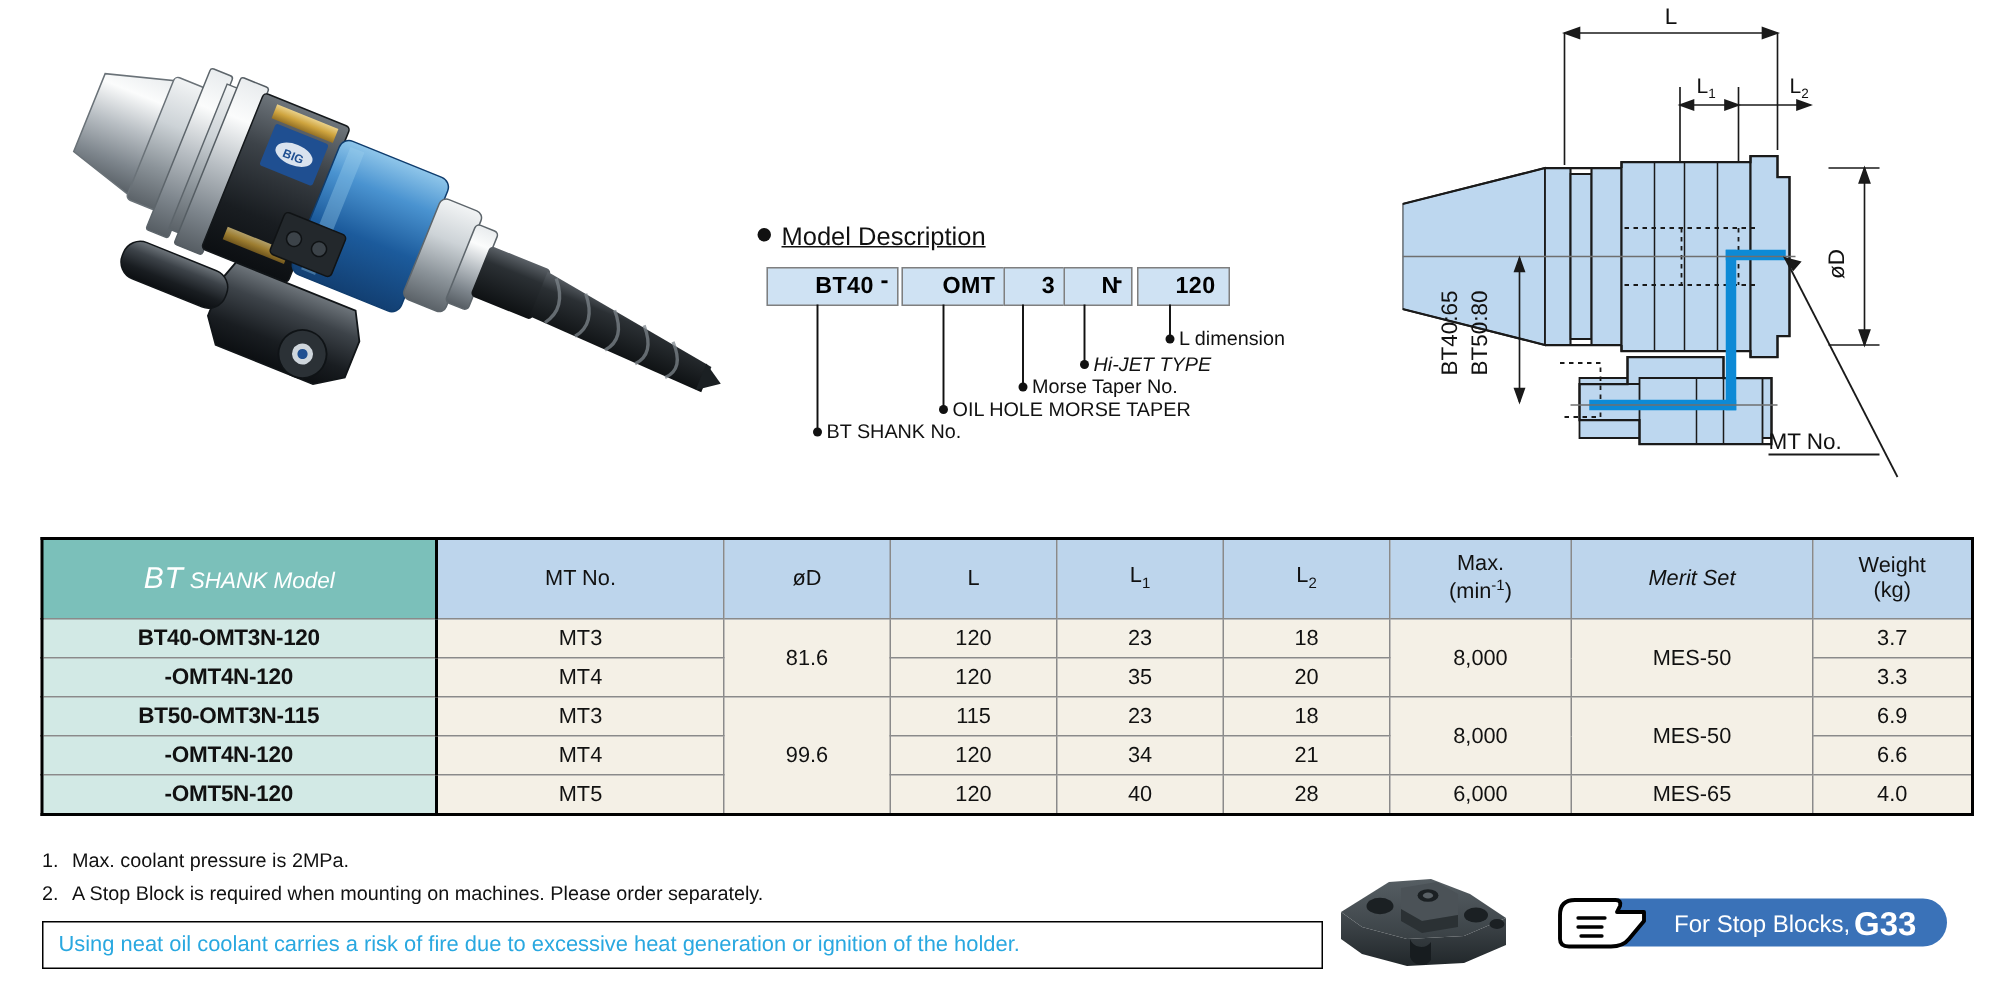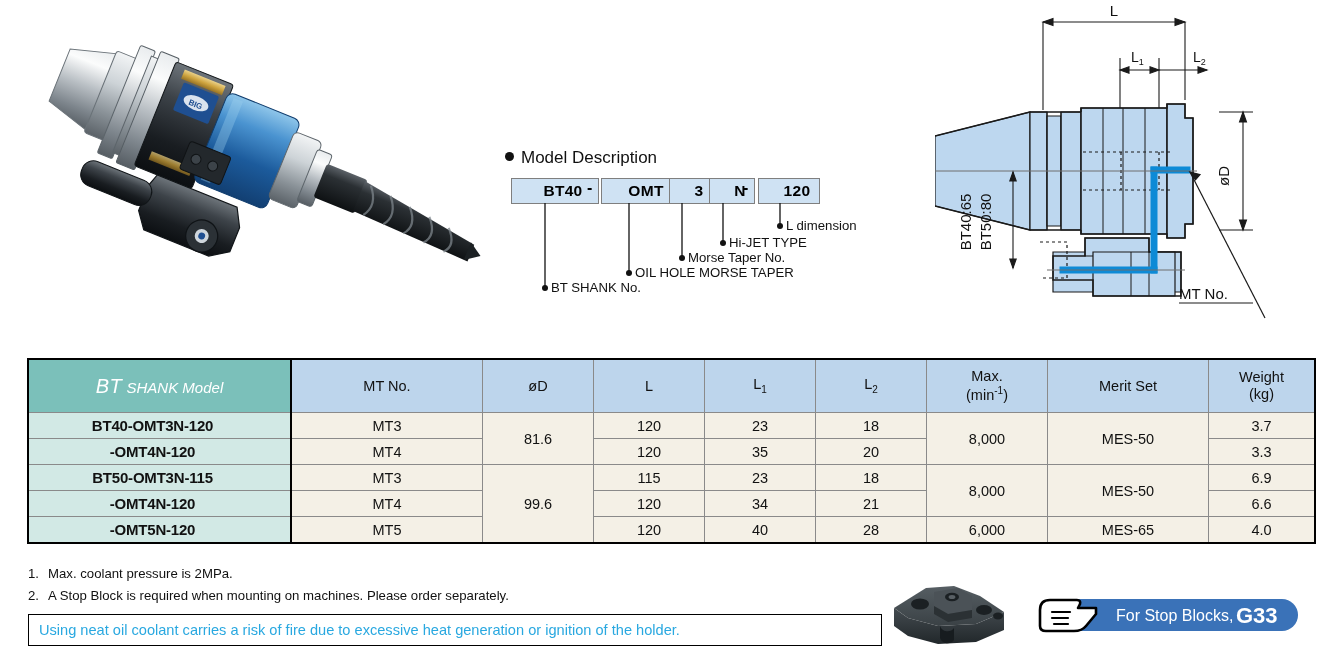--- a/index.html
+++ b/index.html
@@ -8,21 +8,21 @@
     font-family:"Liberation Sans","DejaVu Sans",sans-serif;color:#111;
   }
   .abs{position:absolute;}
 
   
   #product-photo{left:18px;top:16px;width:480px;height:300px;}
   #product-photo svg{display:block;}
 
   
   #model-desc{left:505px;top:148px;width:420px;height:170px;}
-  .md-title{font-size:17px;color:#111;white-space:nowrap;}
+  .md-title{font-size:17px;color:#111;white-space:nowrap;text-decoration:underline;}
   .md-bullet{display:inline-block;width:9px;height:9px;border-radius:50%;
     background:#111;margin-right:7px;vertical-align:2px;}
   .code-box{
     position:absolute;background:#cfe2f3;border:1.6px solid #7f7f7f;
     display:flex;align-items:center;justify-content:center;
     font-weight:bold;font-size:15.5px;color:#000;letter-spacing:.3px;padding-left:16px;
   }
   .dash{position:absolute;font-weight:bold;font-size:16px;color:#000;}
   .lead-lbl{position:absolute;font-size:13.2px;color:#111;white-space:nowrap;}
   .lead-dot{position:absolute;width:6px;height:6px;border-radius:50%;background:#111;}
@@ -183,21 +183,21 @@
   <div class="lead-dot" style="left:37px;top:137px;"></div>
   <div class="lead-lbl" style="left:46px;top:132px;">BT SHANK No.</div>
 
   <div class="lead-dot" style="left:121px;top:122px;"></div>
   <div class="lead-lbl" style="left:130px;top:117px;">OIL HOLE MORSE TAPER</div>
 
   <div class="lead-dot" style="left:174px;top:107px;"></div>
   <div class="lead-lbl" style="left:183px;top:102px;">Morse Taper No.</div>
 
   <div class="lead-dot" style="left:215px;top:92px;"></div>
-  <div class="lead-lbl" style="left:224px;top:87px;">Hi-JET TYPE</div>
+  <div class="lead-lbl" style="left:224px;top:87px;font-style:italic;">Hi-JET TYPE</div>
 
   <div class="lead-dot" style="left:272px;top:75px;"></div>
   <div class="lead-lbl" style="left:281px;top:70px;">L dimension</div>
 </div>
 
 <div class="abs" id="tech-drawing">
   <svg width="395" height="340" viewBox="0 0 395 340">
     <g stroke="#1a1a1a" fill="none" stroke-width="1.2">
 
       <path d="M0,136 L95,112 L95,230 L0,206 Z" fill="#bdd7ef"></path>
@@ -307,21 +307,21 @@
       </th>
       <th style="width:190px;">MT No.</th>
       <th style="width:110px;">øD</th>
       <th style="width:110px;">L</th>
       <th style="width:110px;">L<span class="sub">1</span></th>
       <th style="width:110px;">L<span class="sub">2</span></th>
       <th style="width:120px;">
         <span>Max.</span><br>
         <span>(min</span><span class="sup">-1</span><span>)</span>
       </th>
-      <th style="width:160px;">Merit Set</th>
+      <th style="width:160px;font-style:italic;">Merit Set</th>
       <th style="width:105px;">
         <span>Weight</span><br><span>(kg)</span>
       </th>
     </tr>
   </thead>
   <tbody>
     <tr class="grp-top">
       <td class="model">BT40-OMT3N-120</td>
       <td>MT3</td>
       <td rowspan="2">81.6</td>

